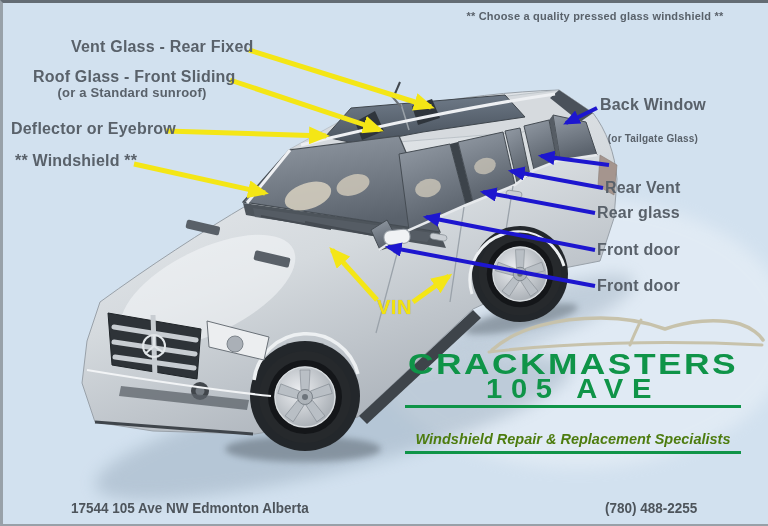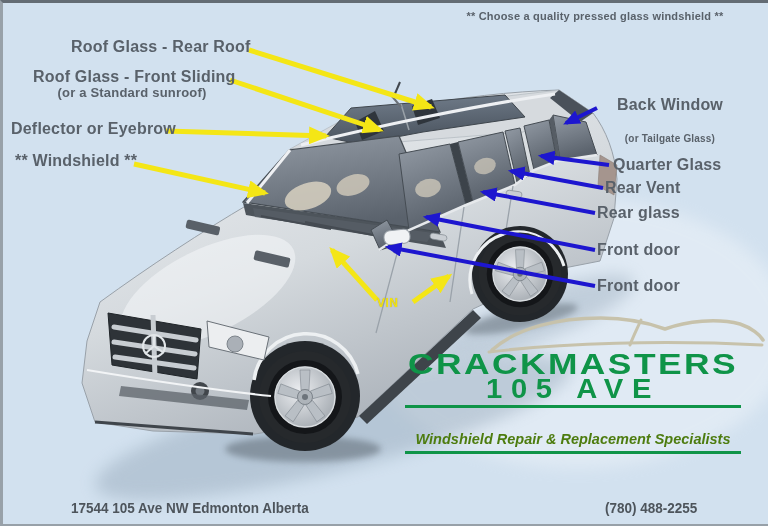--- a/index.html
+++ b/index.html
@@ -11,21 +11,21 @@
     font-family:"Liberation Sans",sans-serif;overflow:hidden;
   }
   .art{position:absolute;left:0;top:0;width:768px;height:526px;}
   .lbl{
     position:absolute;font-weight:bold;color:#59616a;font-size:16px;
     white-space:nowrap;letter-spacing:.2px;line-height:1.05;z-index:5;
   }
   .lbl .sub{font-size:13px;font-weight:bold;display:block;}
   .center{text-align:center;}
   .note{font-size:11px;letter-spacing:.2px;}
-  .vin{color:#f2e30e;font-size:12px;text-shadow:0 0 1px rgba(90,90,0,.45);letter-spacing:.5px;}
+  .vin{color:#f2e30e;font-size:20px;text-shadow:0 0 1px rgba(90,90,0,.45);letter-spacing:.5px;}
   .logo{position:absolute;left:400px;top:349px;width:340px;text-align:center;z-index:5;}
   .logo-name{
     font-size:29px;font-weight:bold;color:#0f9448;letter-spacing:2px;line-height:25px;
     transform:scaleX(1.22);transform-origin:center;white-space:nowrap;
   }
   .logo-ave{
     font-size:27px;font-weight:bold;color:#0f9448;letter-spacing:8px;line-height:25px;
     transform:scaleX(1.08);transform-origin:center;white-space:nowrap;
   }
   .logo-rule{height:3px;background:#0f9448;margin:3px 2px 2px 2px;}
@@ -216,37 +216,36 @@
       <line x1="606" y1="162" x2="538" y2="153" marker-end="url(#bhead)"></line>
       <line x1="600" y1="185" x2="508" y2="168" marker-end="url(#bhead)"></line>
       <line x1="592" y1="210" x2="480" y2="189" marker-end="url(#bhead)"></line>
       <line x1="592" y1="247" x2="423" y2="214" marker-end="url(#bhead)"></line>
       <line x1="592" y1="283" x2="385" y2="244" marker-end="url(#bhead)"></line>
     </g>
   </svg>
 
   <div class="lbl note center" style="left:420px;top:8px;width:344px;">** Choose a quality pressed glass windshield **</div>
 
-  <div class="lbl" style="left:68px;top:36px;">Roof Glass - Rear Roof</div>
+  <div class="lbl" style="left:68px;top:36px;">Vent Glass - Rear Fixed</div>
 
   <div class="lbl center" style="left:30px;top:66px;width:198px;">
     <span>Roof Glass - Front Sliding</span>
     <span class="sub">(or a Standard sunroof)</span>
   </div>
 
   <div class="lbl" style="left:8px;top:118px;">Deflector or Eyebrow</div>
 
   <div class="lbl" style="left:12px;top:150px;">** Windshield **</div>
 
-  <div class="lbl center" style="left:597px;top:94px;width:140px;">
+  <div class="lbl center" style="left:580px;top:94px;width:140px;">
     <span>Back Window</span>
     <span class="sub" style="font-size:10px;margin-top:20px;">(or Tailgate Glass)</span>
   </div>
 
-  <div class="lbl" style="left:610px;top:154px;">Quarter Glass</div>
 
   <div class="lbl" style="left:602px;top:177px;">Rear Vent</div>
 
   <div class="lbl" style="left:594px;top:202px;">Rear glass</div>
 
   <div class="lbl" style="left:594px;top:239px;">Front door</div>
 
   <div class="lbl" style="left:594px;top:275px;">Front door</div>
 
   <div class="lbl vin" style="left:374px;top:294px;">VIN</div>

